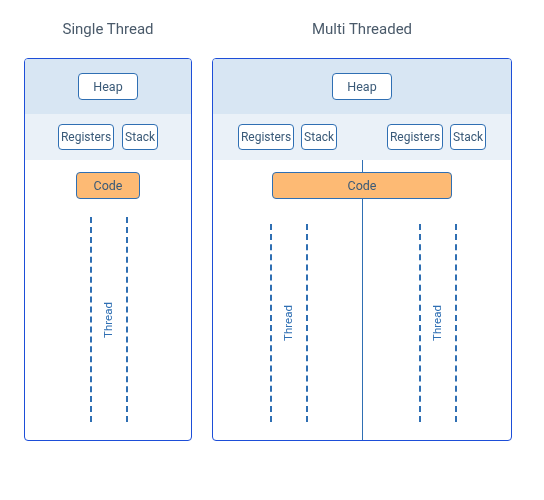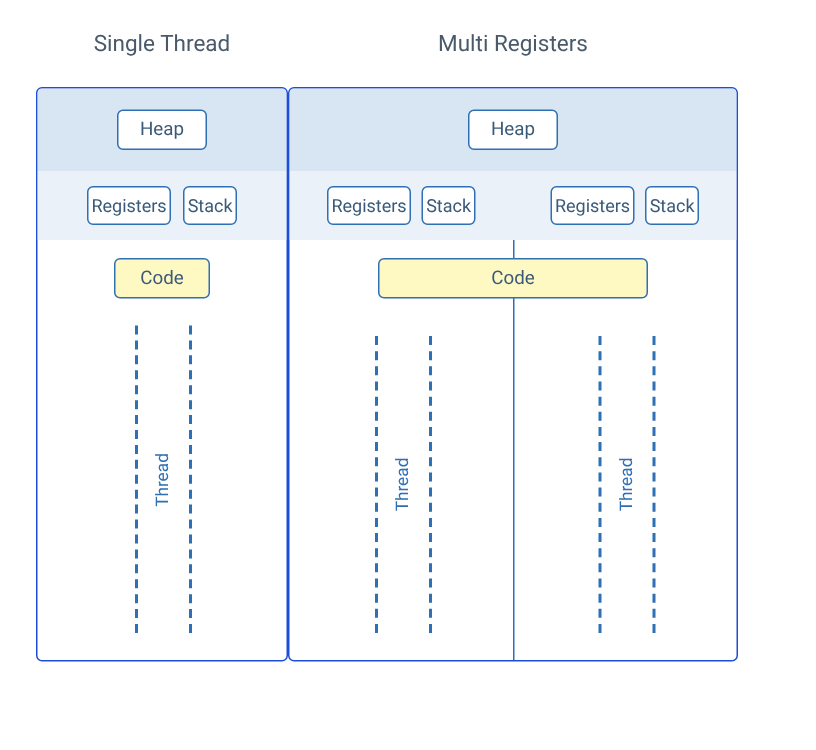--- a/index.html
+++ b/index.html
@@ -3,21 +3,21 @@
 <meta charset="utf-8">
 <style>
   * { box-sizing: border-box; margin: 0; padding: 0; }
   body {
     font-family: -apple-system, BlinkMacSystemFont, "Segoe UI", Roboto, sans-serif;
     background: #ffffff;
     width: 544px;
     height: 500px;
     padding: 20px 24px;
   }
-  .row { display: flex; }
+  .row { display: flex; gap: 20px; }
   .col { display: flex; flex-direction: column; align-items: center; }
   .col-single { width: 168px; }
   .col-multi { width: 300px; }
   .title {
     font-size: 15px;
     color: #4a5a6a;
     font-weight: 400;
     margin-bottom: 20px;
     text-align: center;
   }
@@ -74,21 +74,21 @@
   }
   .body-col {
     flex: 1;
     display: flex;
     flex-direction: column;
     align-items: center;
     position: relative;
   }
   .code-box {
     border: 1.5px solid #2f6fb3;
-    background: #fef9c3;
+    background: #fdba74;
     color: #3a5a78;
     font-size: 12.5px;
     padding: 5px 14px;
     border-radius: 4px;
     text-align: center;
   }
   .code-single { width: 64px; }
   .code-multi {
     position: absolute;
     top: 12px;
@@ -158,21 +158,21 @@
             <div class="dash left"></div>
             <div class="dash right"></div>
             <div class="thread-label">Thread</div>
           </div>
         </div>
       </div>
     </div>
   </div>
 
   <div class="col col-multi">
-    <div class="title">Multi Registers</div>
+    <div class="title">Multi Threaded</div>
     <div class="panel">
       <div class="heap-band">
         <div class="box">Heap</div>
       </div>
       <div class="multi-regstack">
         <div class="half">
           <div class="box sm">Registers</div>
           <div class="box sm">Stack</div>
         </div>
         <div class="half">

